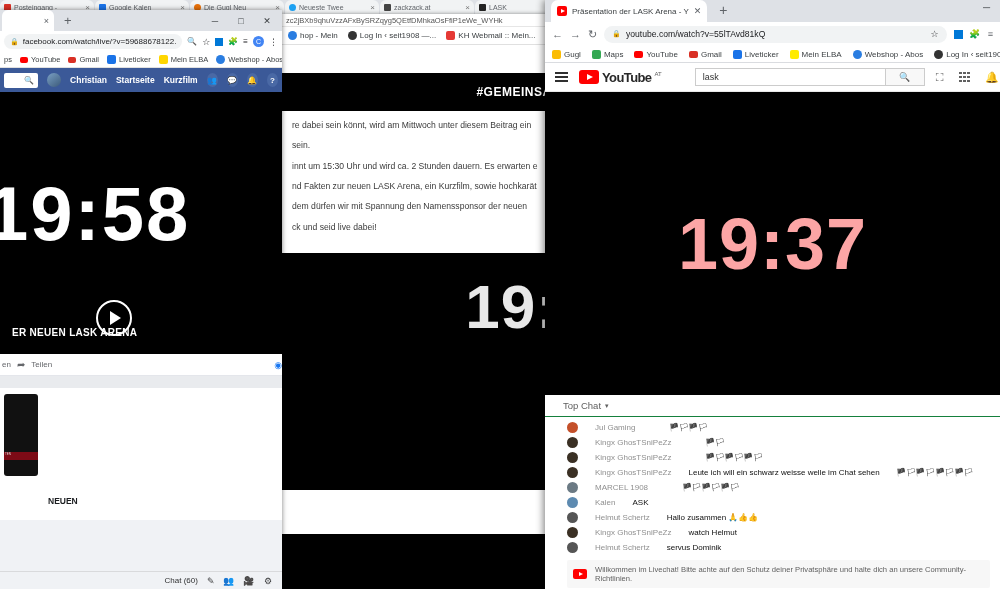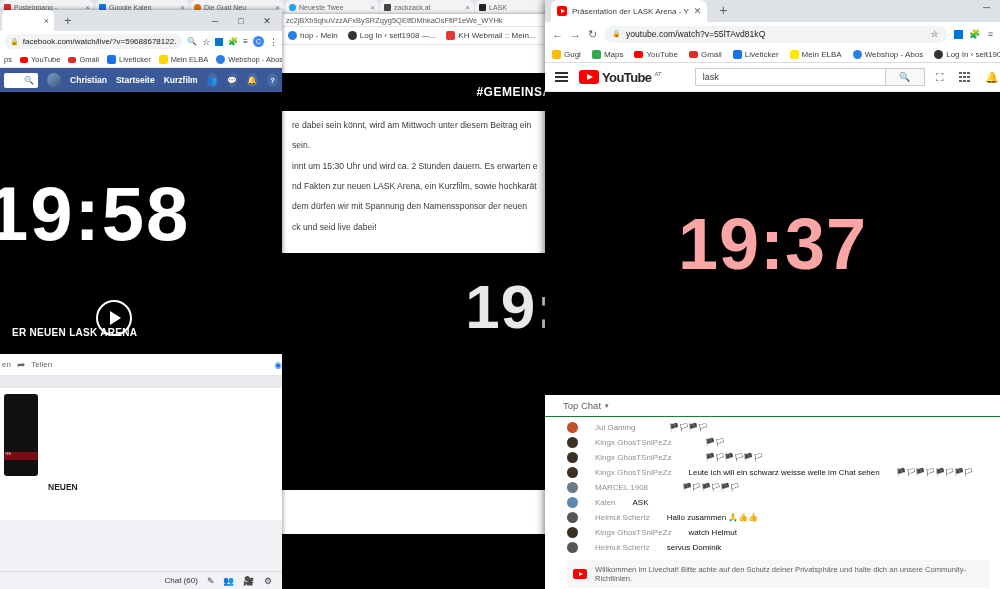--- a/index.html
+++ b/index.html
@@ -155,21 +155,21 @@
   }
   .fb-gap { height: 12px; background: #e9ebee; }
   .fb-post { background: #fff; padding: 6px 4px; height: 132px; }
   .fb-post h4 { font-size: 10px; color: #1c1e21; margin-bottom: 6px; }
   .fb-thumb {
     width: 34px; height: 82px; background: #111; border-radius: 3px;
     position: relative; overflow: hidden;
   }
   .fb-thumb .band { position: absolute; left: 0; right: 0; top: 58px; height: 8px; background: #7d0b16; }
   .fb-thumb .bt { position: absolute; left: 1px; top: 58px; font-size: 3px; color: #ddd; }
-  .fb-postcap { font-size: 8.5px; font-weight: bold; color: #1c1e21; margin-top: 6px; padding-left: 44px; }
+  .fb-postcap { font-size: 8.5px; font-weight: bold; color: #1c1e21; margin-top: 20px; padding-left: 44px; }
   .fb-chatbar {
     position: absolute; left: 0; right: 0; bottom: 0; height: 18px;
     background: #f0f2f5; border-top: 1px solid #d9dadc;
     display: flex; align-items: center; justify-content: flex-end; gap: 9px;
     padding-right: 10px; font-size: 8px; color: #2f3031;
   }
   .fb-chatbar .icn { font-size: 9px; color: #3a3b3c; }
 
   
   .ytwin {

